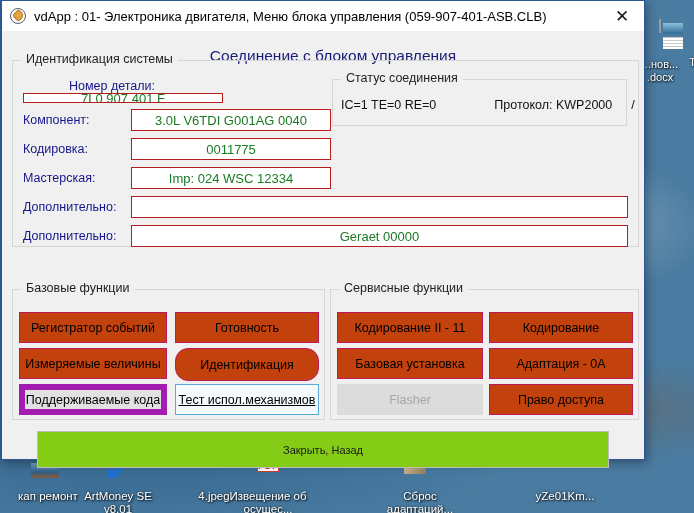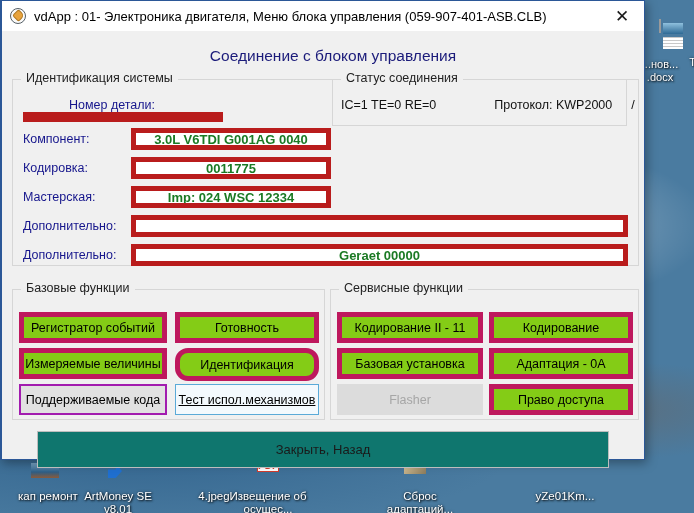--- a/index.html
+++ b/index.html
@@ -256,21 +256,21 @@
     position: absolute;
     top: -9px;
     left: 8px;
     background: #f0f0f0;
     padding: 0 5px;
     font-size: 12.5px;
     color: #222222;
     white-space: nowrap;
   }
 
-  #gb-ident { left: 10px; top: 48px; width: 627px; height: 187px; }
+  #gb-ident { left: 10px; top: 29px; width: 627px; height: 187px; }
   #gb-status { left: 330px; top: 48px; width: 295px; height: 47px; background:#f0f0f0; z-index:3; }
   #gb-base { left: 10px; top: 258px; width: 313px; height: 131px; }
   #gb-serv { left: 328px; top: 258px; width: 309px; height: 131px; }
 
   
   .row {
     position: absolute;
     left: 10px;
     height: 24px;
     display: flex;
@@ -280,26 +280,26 @@
     width: 108px;
     font-size: 12.5px;
     color: #15158c;
     white-space: nowrap;
     flex: 0 0 auto;
   }
   .row .fld {
     height: 22px;
     box-sizing: border-box;
     background: #ffffff;
-    border: 5px solid #b91c1c;
+    border: 1px solid #b91c1c;
     display: flex;
     align-items: center;
     justify-content: center;
     font-size: 13px;
-    font-weight: bold;
+    font-weight: normal;
     color: #1b7a24;
     white-space: nowrap;
     overflow: hidden;
   }
   #row1 { top: 18px; flex-direction: column; }
   #row2 { top: 47px; }
   #row3 { top: 76px; }
   #row4 { top: 105px; }
   #row5 { top: 134px; }
   #row6 { top: 163px; }
@@ -318,34 +318,34 @@
     align-items: center;
     white-space: nowrap;
   }
   #status-line .sp1 { margin-right: 58px; }
   #status-line .sp2 { margin-right: 19px; }
 
   
   .btn {
     position: absolute;
     box-sizing: border-box;
-    background: #84cc16;
-    border: 5px solid #be185d;
+    background: #c2410c;
+    border: 1px solid #be185d;
     font-size: 12.5px;
     color: #000000;
     display: flex;
     align-items: center;
     justify-content: center;
     white-space: nowrap;
     font-family: "Liberation Sans", sans-serif;
     cursor: default;
     overflow: hidden;
   }
   .btn.focused {
-    border: 2px solid #a21caf;
+    border: 6px solid #a21caf;
     background: #e1e1e1;
   }
   .btn.hovered {
     border: 1px solid #5aaad8;
     background: #f3f9fd;
   }
   .btn.disabled {
     background: #dcdcdc;
     border: 1px solid #dcdcdc;
     color: #a6a6a6;
@@ -366,27 +366,27 @@
   #s4 { left: 158px; top: 58px; width: 144px; height: 31px; }
   #s5 { left: 6px;   top: 94px; width: 146px; height: 31px; }
   #s6 { left: 158px; top: 94px; width: 144px; height: 31px; }
 
   #btn-close-back {
     position: absolute;
     left: 35px;
     top: 400px;
     width: 572px;
     height: 37px;
-    background: #0f766e;
+    background: #84cc16;
     border: 1px solid #bdbdbd;
     box-sizing: border-box;
     display: flex;
     align-items: center;
     justify-content: center;
-    font-size: 13px;
+    font-size: 11px;
     color: #1a1a1a;
     cursor: default;
   }
 </style>
 </head>
 <body>
 
 <div id="desktop">
   <div id="desktop-layer2"></div>
 

